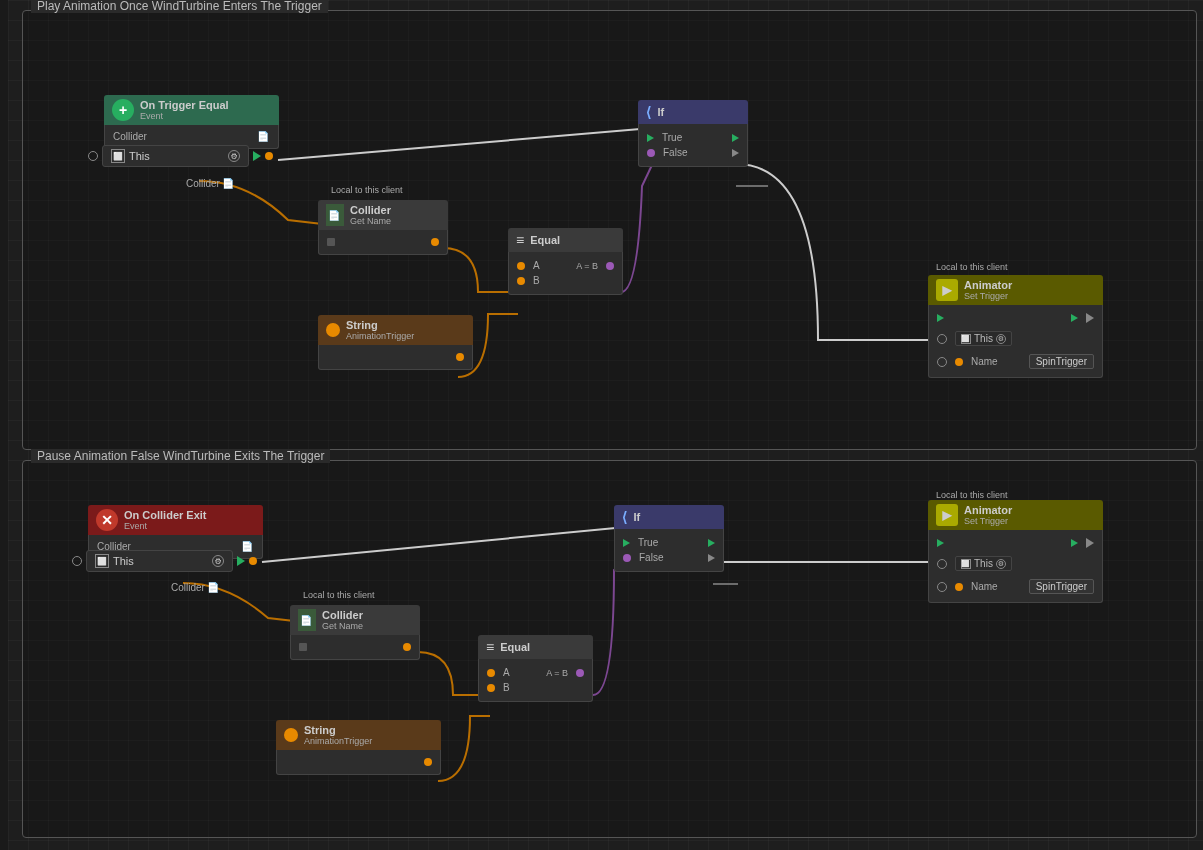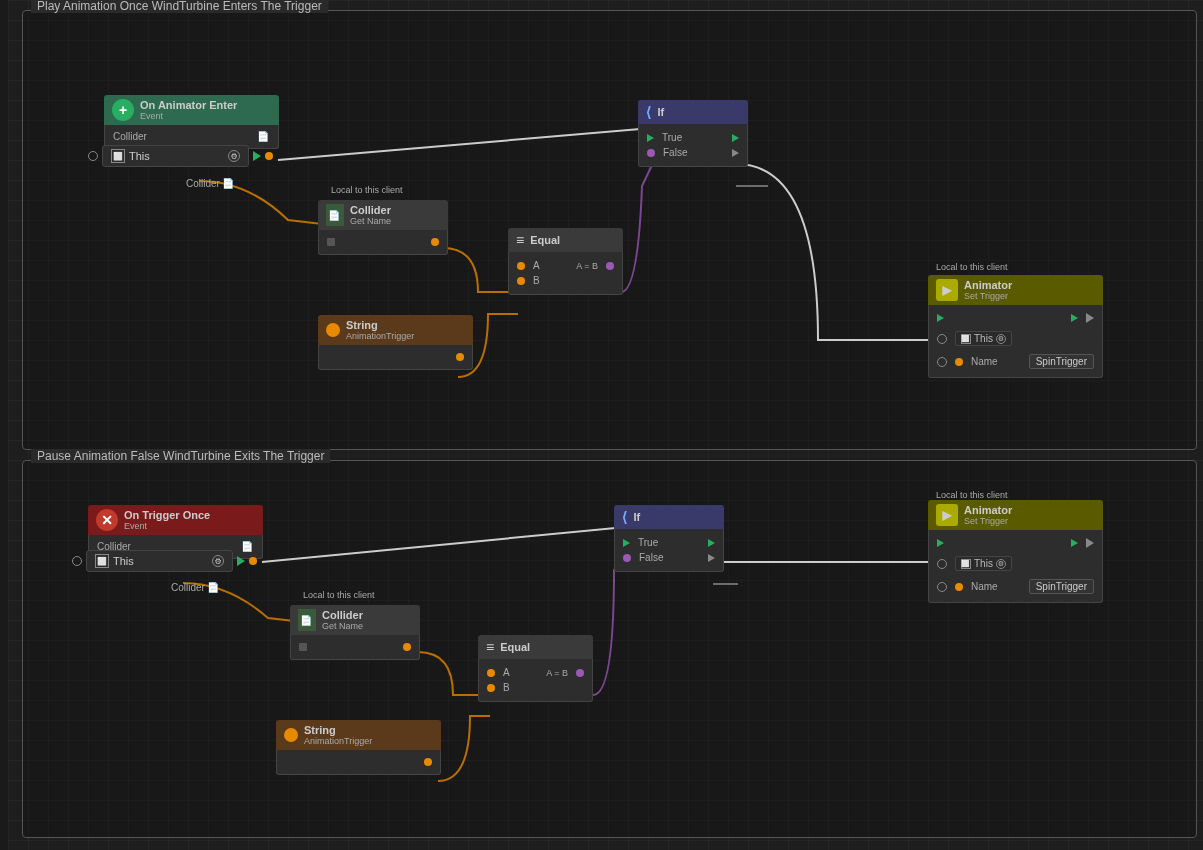--- a/index.html
+++ b/index.html
@@ -160,21 +160,21 @@
   </svg>
 
   <div class="group-box" style="left:14px; top:10px; width:1175px; height:440px;">
     <span class="group-label">Play Animation Once WindTurbine Enters The Trigger</span>
   </div>
 
   <div class="node" style="left:96px; top:95px; width:175px;">
     <div class="node-header header-green">
       <div class="icon-circle icon-green">+</div>
       <div>
-        <div class="node-title-line1">On Animator Enter</div>
+        <div class="node-title-line1">On Trigger Equal</div>
         <div class="node-title-line2">Event</div>
       </div>
     </div>
     <div class="node-body">
       <div class="node-row">
         <span style="color:#aaa; font-size:10px;">Collider</span>
         <span style="margin-left:auto;">📄</span>
       </div>
     </div>
   </div>
@@ -304,21 +304,21 @@
   </div>
 
   <div class="group-box" style="left:14px; top:460px; width:1175px; height:378px;">
     <span class="group-label">Pause Animation False WindTurbine Exits The Trigger</span>
   </div>
 
   <div class="node" style="left:80px; top:505px; width:175px;">
     <div class="node-header header-red">
       <div class="icon-circle icon-red">✕</div>
       <div>
-        <div class="node-title-line1">On Trigger Once</div>
+        <div class="node-title-line1">On Collider Exit</div>
         <div class="node-title-line2">Event</div>
       </div>
     </div>
     <div class="node-body">
       <div class="node-row">
         <span style="color:#aaa; font-size:10px;">Collider</span>
         <span style="margin-left:auto;">📄</span>
       </div>
     </div>
   </div>

